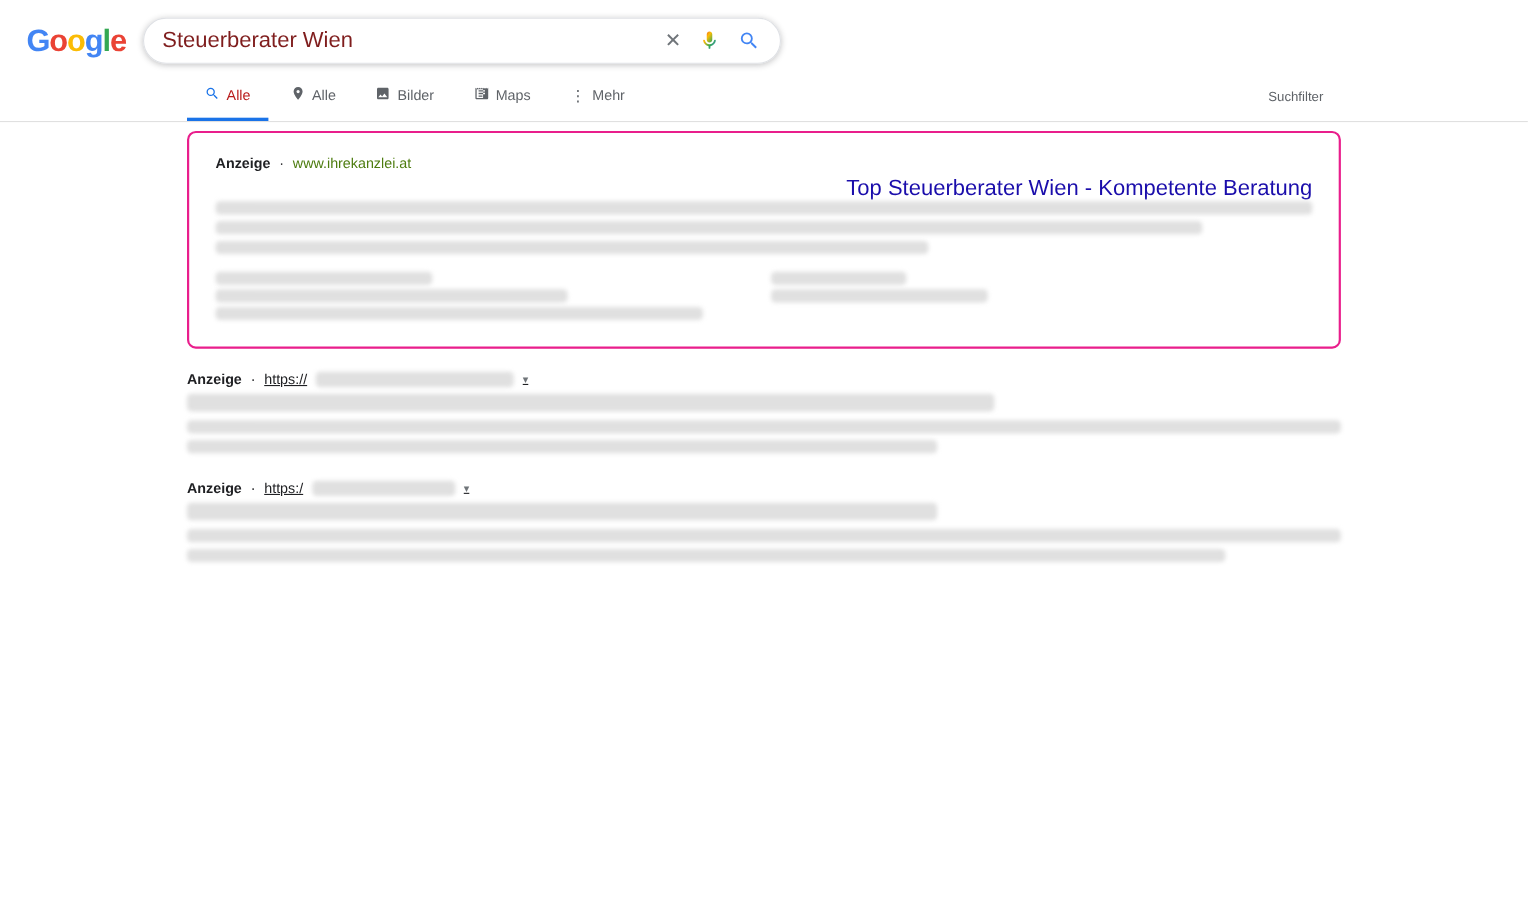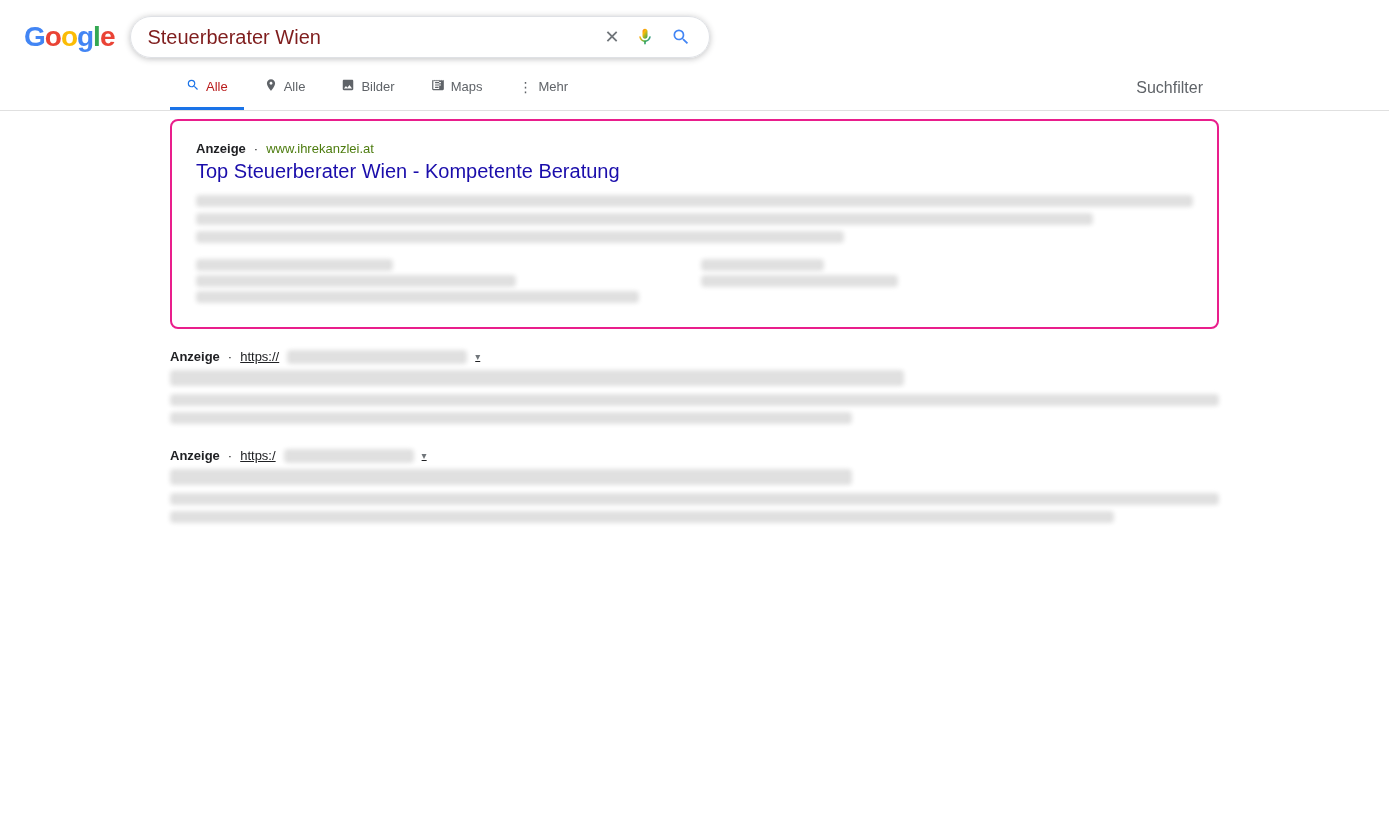--- a/index.html
+++ b/index.html
@@ -114,21 +114,21 @@
       border-bottom: 3px solid #1a73e8;
     }
 
     .nav-tab .tab-icon {
       font-size: 14px;
     }
 
     .suchfilter {
       margin-left: auto;
       color: #5f6368;
-      font-size: 16px;
+      font-size: 12px;
       cursor: pointer;
       padding: 12px 16px;
     }
 
     
     .results-area {
       padding: 8px 170px;
     }
 
     .results-count {
@@ -163,21 +163,21 @@
       font-size: 13px;
       color: #4d7c0f;
     }
 
     .ad-title {
       font-size: 20px;
       color: #1a0dab;
       cursor: pointer;
       text-decoration: none;
       display: block;
-      margin-bottom: 12px;
+      text-align: right;
     }
 
     
     .blurred-row {
       height: 12px;
       background: #e0e0e0;
       border-radius: 4px;
       margin-bottom: 6px;
       filter: blur(2px);
     }

